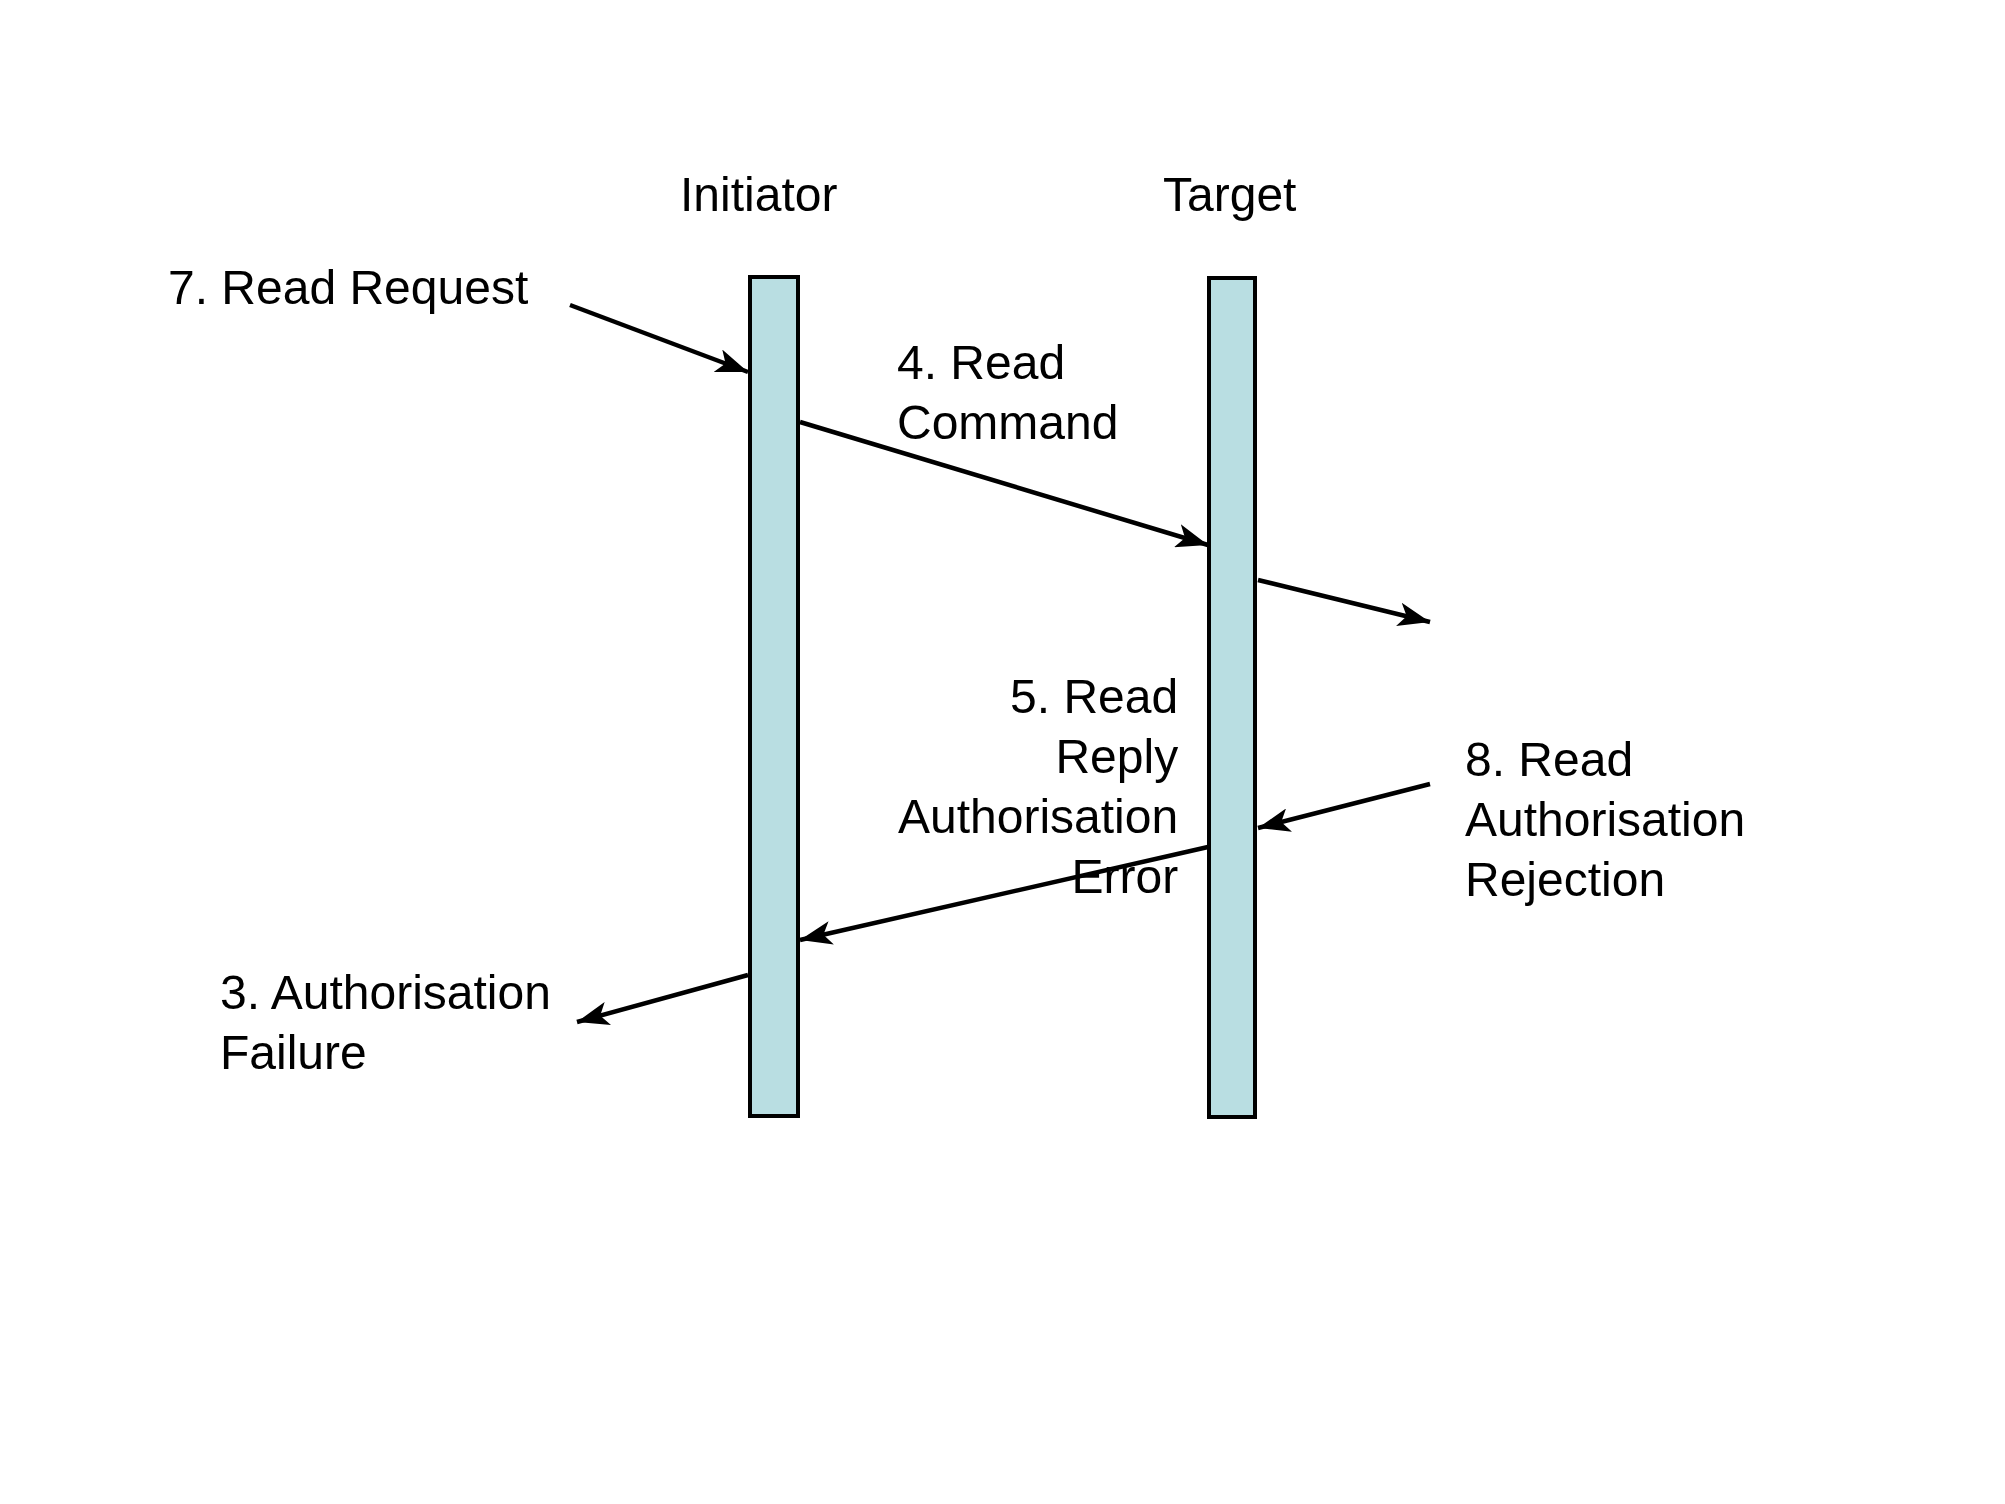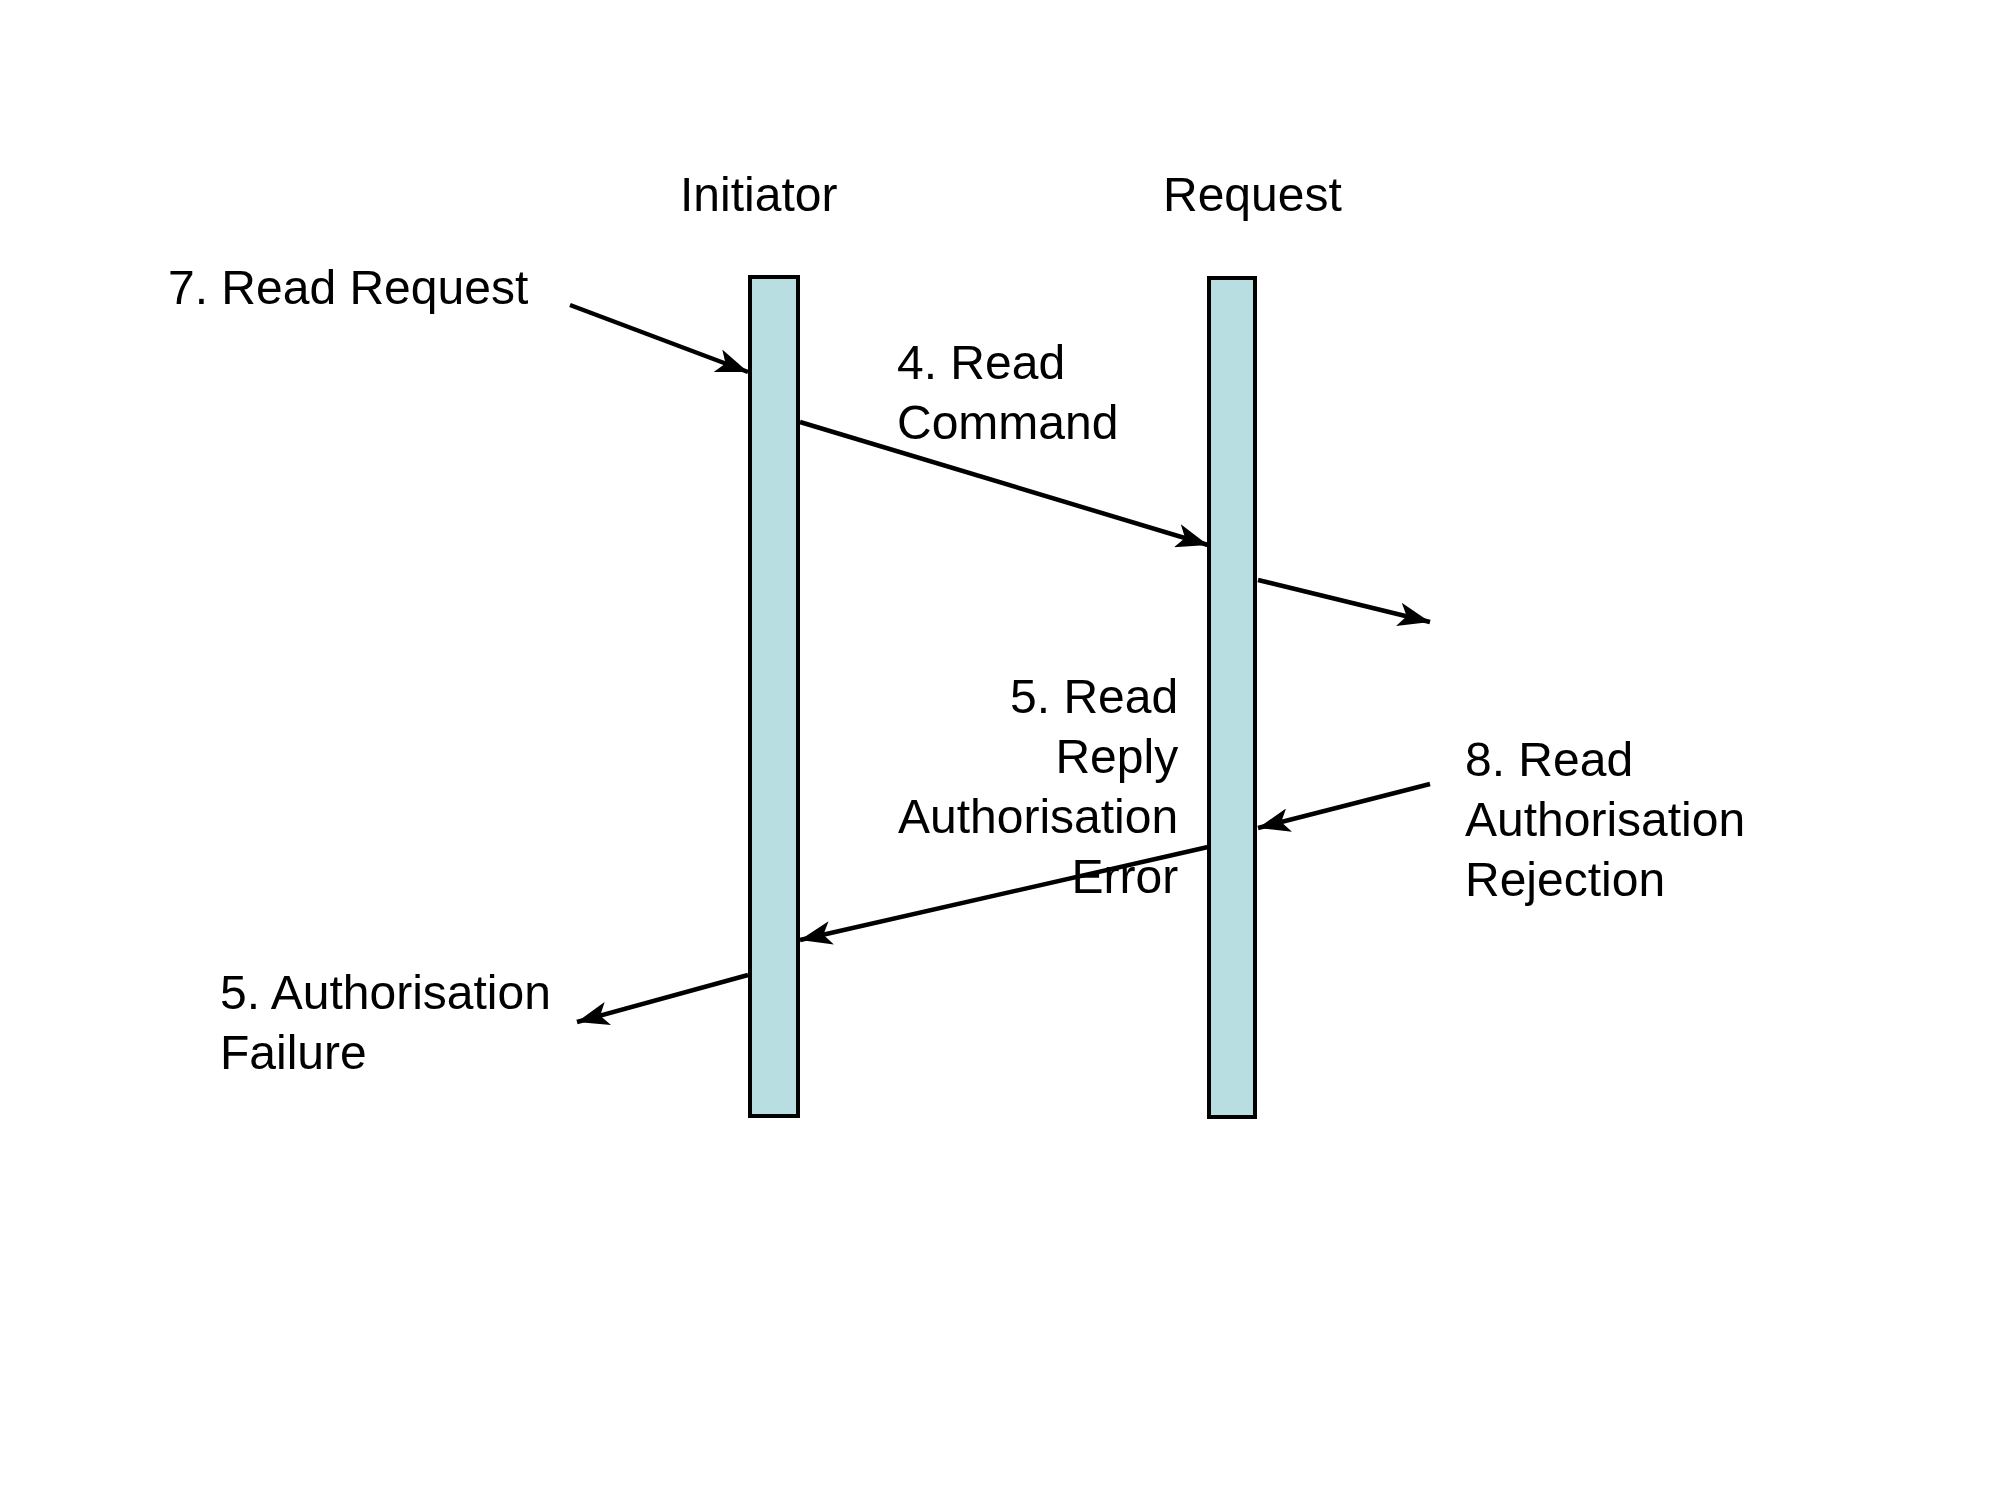--- a/index.html
+++ b/index.html
@@ -64,37 +64,37 @@
     <line x1="570" y1="305" x2="748" y2="372" stroke="#000000" stroke-width="4.5" marker-end="url(#ah)"></line>
     <line x1="800" y1="422" x2="1208" y2="545" stroke="#000000" stroke-width="4.5" marker-end="url(#ah)"></line>
     <line x1="1258" y1="580" x2="1430" y2="622" stroke="#000000" stroke-width="4.5" marker-end="url(#ah)"></line>
     <line x1="1430" y1="784" x2="1258" y2="828" stroke="#000000" stroke-width="4.5" marker-end="url(#ah)"></line>
     <line x1="1208" y1="847" x2="800" y2="940" stroke="#000000" stroke-width="4.5" marker-end="url(#ah)"></line>
     <line x1="748" y1="975" x2="577" y2="1022" stroke="#000000" stroke-width="4.5" marker-end="url(#ah)"></line>
   </svg>
 
   <div class="txt" id="hdr-initiator">Initiator</div>
 
-  <div class="txt" id="hdr-target">Request</div>
+  <div class="txt" id="hdr-target">Target</div>
 
   <div class="lifeline-bar" id="bar-initiator" style="background: rgb(185, 222, 226); border-color: rgb(0, 0, 0);"></div>
 
   <div class="lifeline-bar" id="bar-target" style="background: rgb(185, 222, 226); border-color: rgb(0, 0, 0);"></div>
 
   <div class="txt" id="msg1">7. Read Request</div>
 
   <div class="txt" id="msg2">4. Read
 Command</div>
 
 
   <div class="txt" id="msg4">8. Read
 Authorisation
 Rejection</div>
 
   <div class="txt" id="msg5">5. Read
 Reply
 Authorisation
 Error</div>
 
-  <div class="txt" id="msg6">5. Authorisation
+  <div class="txt" id="msg6">3. Authorisation
 Failure</div>
 
 </div>
 
 </body></html>

